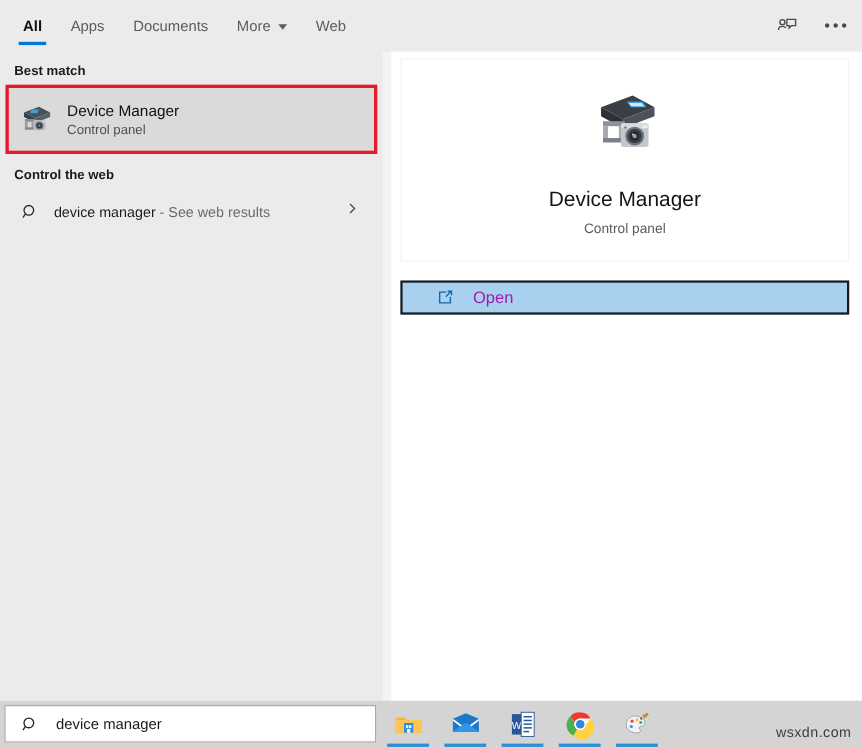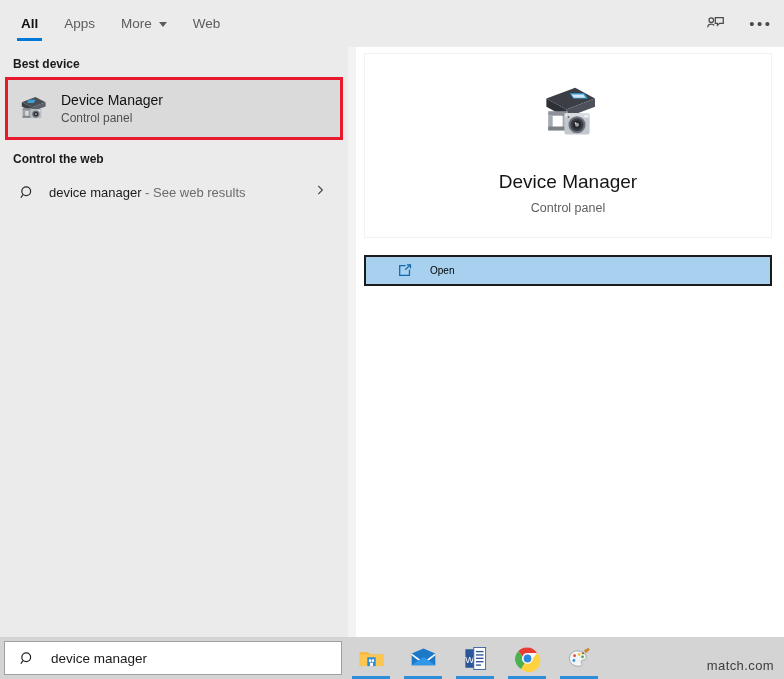--- a/index.html
+++ b/index.html
@@ -180,21 +180,21 @@
     align-items: center;
     padding-left: 28px;
     cursor: default;
   }
   .open-icon {
     width: 20px; height: 20px;
     display: flex; align-items: center; justify-content: center;
     color: #1368ad;
     margin-right: 16px;
   }
-  .open-label { font-size: 10px; color: #000000; }
+  .open-label { font-size: 15px; color: #a21caf; }
 
   
   .taskbar {
     position: absolute;
     left: 0; bottom: 0;
     width: 784px; height: 42px;
     background: #d4d4d4;
     display: flex;
     align-items: center;
   }
@@ -252,20 +252,23 @@
 <div id="root">
 
   <div class="flyout">
 
     <div class="tabbar">
       <div class="tab active">
         <span>All</span>
       </div>
       <div class="tab">
         <span>Apps</span>
+      </div>
+      <div class="tab">
+        <span>Documents</span>
       </div>
       <div class="tab">
         <span>More</span>
         <span class="caret"></span>
       </div>
       <div class="tab">
         <span>Web</span>
       </div>
 
       <div class="tabbar-right">
@@ -279,21 +282,21 @@
         <div class="icon-btn">
           <span class="dots">•••</span>
         </div>
       </div>
     </div>
 
     <div class="body-cols">
 
       <div class="left-col">
 
-        <div class="section-label">Best device</div>
+        <div class="section-label">Best match</div>
 
         <div class="best-match-wrap">
           <div class="result-row">
             <div class="result-icon">
               <svg width="34" height="34" viewBox="0 0 40 40">
                 <polygon points="8,12 24,6 36,12 20,18" fill="#4a4f55"></polygon>
                 <polygon points="8,12 8,17 20,23 20,18" fill="#3c4046"></polygon>
                 <polygon points="20,18 36,12 36,17 20,23" fill="#5a6069"></polygon>
                 <rect x="21" y="9" width="8" height="4" fill="#3b9fd8" transform="skewX(-28)"></rect>
                 <rect x="9" y="19" width="11" height="3" fill="#8b9097"></rect>
@@ -438,21 +441,21 @@
           <circle cx="15.6" cy="11.2" r="1.7" fill="#f2c53d"></circle>
           <circle cx="19.6" cy="14" r="1.7" fill="#4aa85a"></circle>
           <circle cx="9.4" cy="18.3" r="1.7" fill="#3a8ed8"></circle>
           <path d="M21 6.5l5.6-3.1 1.6 2.1-4.6 4.2z" fill="#c98a3c"></path>
           <path d="M19.6 8.2l2.1 1.6-1.5 1.6-1.6-1.3z" fill="#8e5a28"></path>
         </svg>
         <div class="underline"></div>
       </div>
     </div>
 
-    <div class="watermark">match.com</div>
+    <div class="watermark">wsxdn.com</div>
   </div>
 
   <div class="searchbox">
     <div class="s-icon">
       <svg width="17" height="17" viewBox="0 0 24 24" fill="none" stroke="currentColor" stroke-width="1.7">
         <circle cx="10.2" cy="10.2" r="6.2"></circle>
         <line x1="5.6" y1="15" x2="2.6" y2="19.4"></line>
       </svg>
     </div>
     <span class="search-value">device manager</span>

